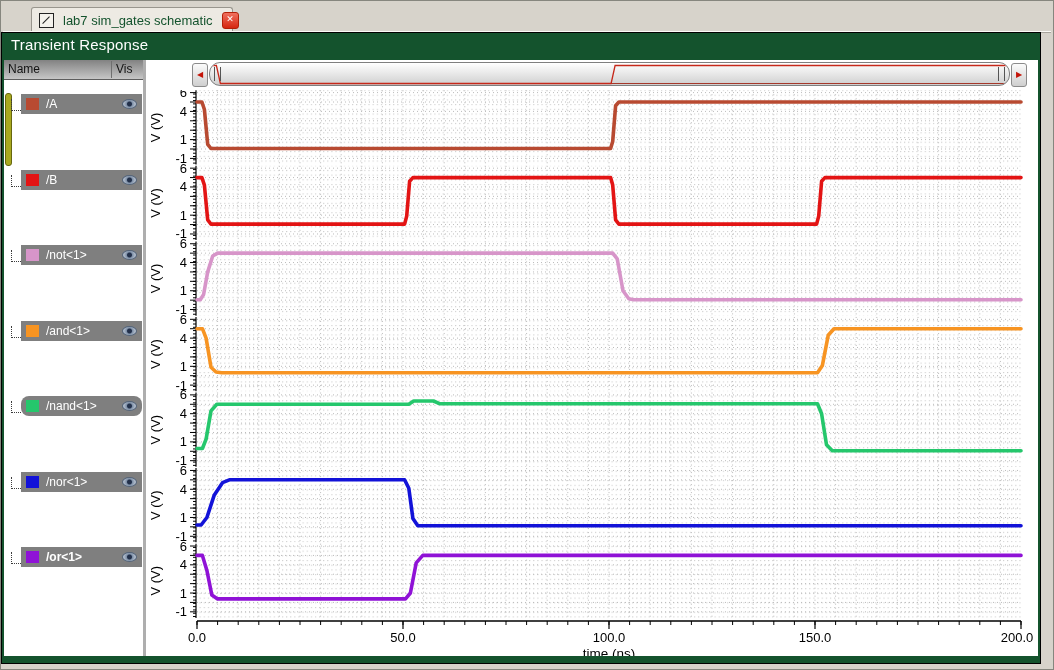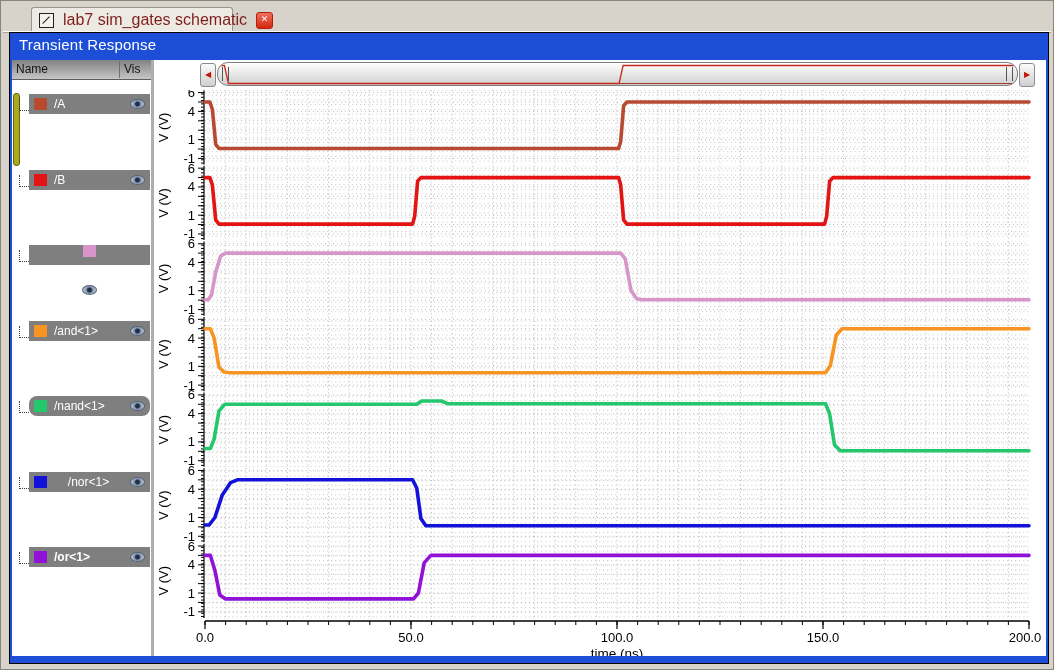--- a/index.html
+++ b/index.html
@@ -7,26 +7,26 @@
        font-family:"Liberation Sans","DejaVu Sans",sans-serif;overflow:hidden;}
   .root{position:absolute;inset:0;border:1px solid #86867e;box-sizing:border-box;background:#d7d3cb;}
   
   .tabbar{position:absolute;left:2px;top:5px;right:2px;height:26px;}
   .tab{position:absolute;left:28px;top:1px;width:202px;height:25px;background:#edeae3;
        border:1px solid #98958d;border-bottom:none;border-radius:3px 3px 0 0;
        display:flex;align-items:center;gap:9px;padding:0 7px;box-sizing:border-box;}
   .tabline{position:absolute;left:2px;top:30px;right:2px;height:1px;background:#fbfaf6;box-shadow:0 1px 0 #a8a49c;}
   .tab-icon{width:15px;height:15px;background:#f4f2ec;border:1px solid #222;box-sizing:border-box;position:relative;flex:none;}
   .tab-icon svg{position:absolute;inset:0;}
-  .tab-title{flex:1;font-size:16px;color:#7f1d1d;white-space:nowrap;}
+  .tab-title{flex:1;font-size:13px;color:#14532d;white-space:nowrap;}
   .close-btn{width:15px;height:15px;border-radius:3px;background:linear-gradient(#f0705e,#d52711);
        border:1px solid #b32008;color:#fff;font-size:9px;font-weight:bold;line-height:13px;
        text-align:center;flex:none;cursor:default;}
   
-  .content{position:absolute;left:8px;top:31px;width:1038px;height:630px;background:#1d4ed8;border:1px solid #000;box-sizing:content-box;}
+  .content{position:absolute;left:0;top:31px;width:1038px;height:630px;background:#14532d;border:1px solid #000;box-sizing:content-box;}
   .tr-title{position:absolute;left:9px;top:3px;color:#fff;font-size:15px;letter-spacing:.2px;}
   .name-panel{position:absolute;left:2px;top:27px;width:139px;height:596px;background:#fff;border-right:3px solid #aeaeae;}
   .panel-header{position:absolute;left:0;top:0;right:0;height:19px;
        background:linear-gradient(#828282,#c6c6c6);border-bottom:1px solid #5d5d5d;color:#131313;font-size:12px;}
   .panel-header .name-col{position:absolute;left:4px;top:2px;text-align:center;}
   .panel-header .vis-col{position:absolute;left:112px;top:2px;}
   .panel-header .col-sep{position:absolute;left:107px;top:1px;bottom:1px;width:1px;background:#6f6f6f;}
   .sig-row{position:absolute;left:17px;width:121px;height:20px;background:#7f7f7f;
        display:flex;align-items:center;gap:7px;padding:0 5px;box-sizing:border-box;cursor:default;}
   .swatch{width:13px;height:12px;flex:none;}
@@ -89,39 +89,39 @@
             <span class="sig-label">/A</span>
             <span class="eye"></span>
           </div>
           <div class="tree-tick" style="top: 114.571px;"></div>
           <div class="sig-row" style="top: 109.571px;">
             <span class="swatch" style="background: rgb(227, 20, 20);"></span>
             <span class="sig-label">/B</span>
             <span class="eye"></span>
           </div>
           <div class="tree-tick" style="top: 190.142px;"></div>
-          <div class="sig-row" style="top: 185.142px; flex-direction: column;">
+          <div class="sig-row" style="top: 185.142px;">
             <span class="swatch" style="background: rgb(215, 149, 201);"></span>
             <span class="sig-label">/not&lt;1&gt;</span>
             <span class="eye"></span>
           </div>
           <div class="tree-tick" style="top: 265.713px;"></div>
           <div class="sig-row" style="top: 260.713px; justify-content: center;">
             <span class="swatch" style="background: rgb(247, 148, 34);"></span>
             <span class="sig-label">/and&lt;1&gt;</span>
             <span class="eye"></span>
           </div>
           <div class="tree-tick" style="top: 341.284px;"></div>
           <div class="sig-row" style="top: 336.284px; border-radius: 8px;">
             <span class="swatch" style="background: rgb(37, 199, 108);"></span>
             <span class="sig-label">/nand&lt;1&gt;</span>
             <span class="eye"></span>
           </div>
           <div class="tree-tick" style="top: 416.855px;"></div>
-          <div class="sig-row" style="top: 411.855px; text-align: center;">
+          <div class="sig-row" style="top: 411.855px;">
             <span class="swatch" style="background: rgb(18, 18, 216);"></span>
             <span class="sig-label">/nor&lt;1&gt;</span>
             <span class="eye"></span>
           </div>
           <div class="tree-tick" style="top: 492.426px;"></div>
           <div class="sig-row" style="top: 487.426px; font-weight: bold;">
             <span class="swatch" style="background: rgb(143, 18, 214);"></span>
             <span class="sig-label">/or&lt;1&gt;</span>
             <span class="eye"></span>
           </div>

